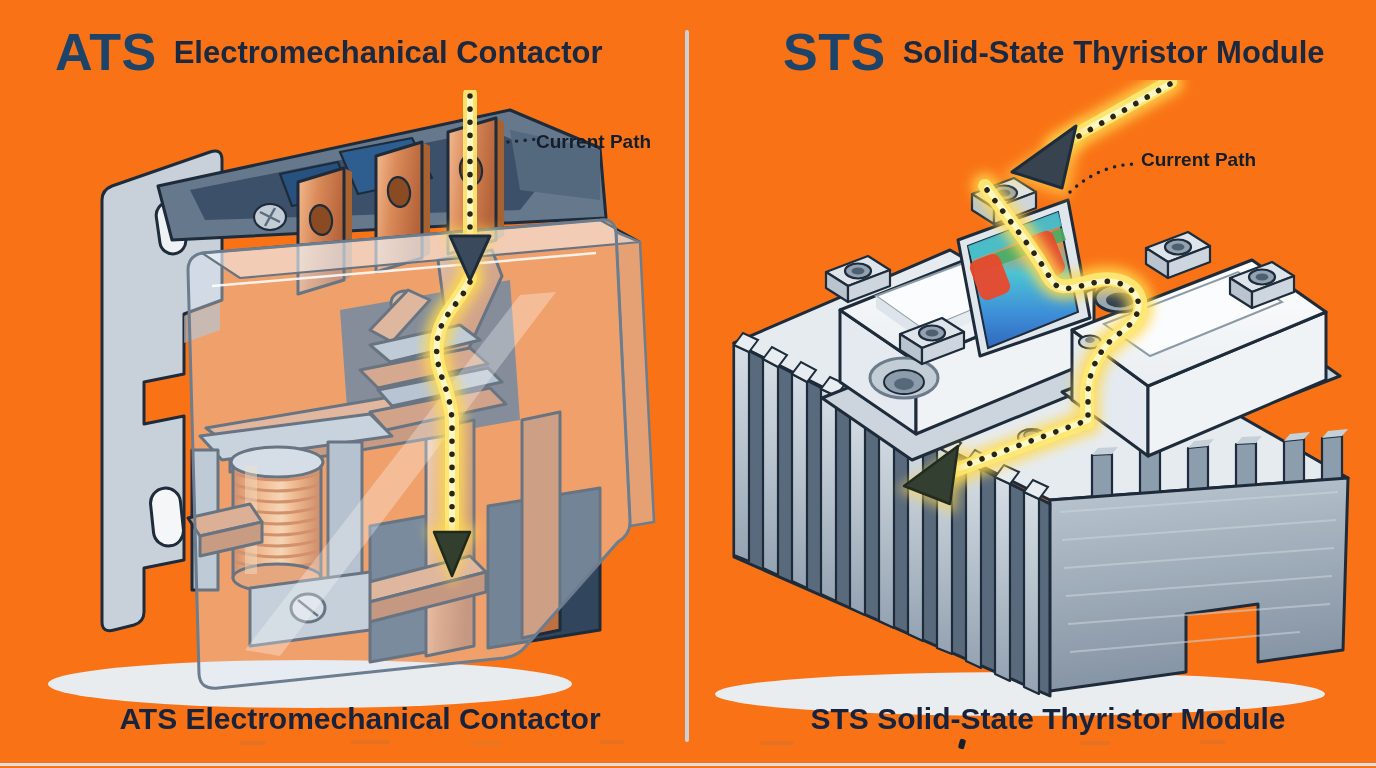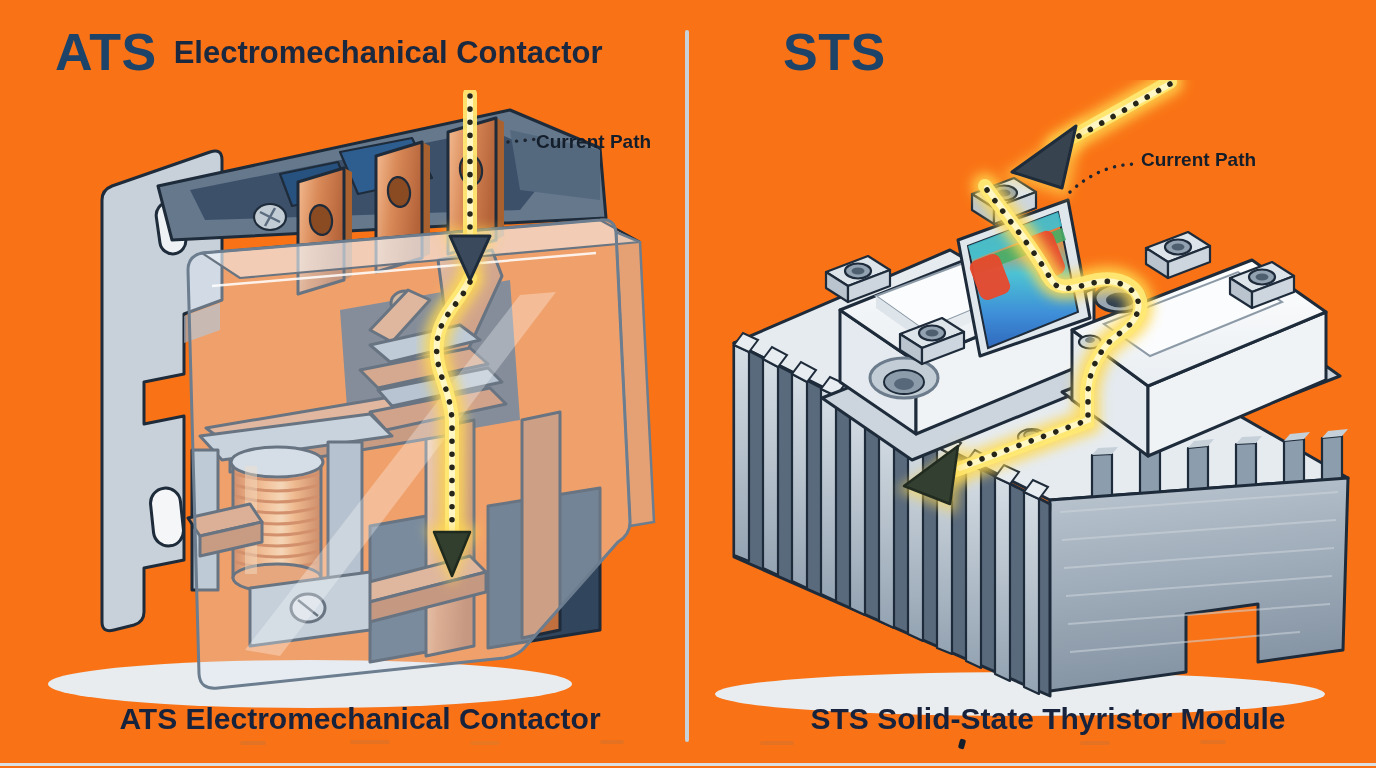--- a/index.html
+++ b/index.html
@@ -352,20 +352,21 @@
   </svg>
 
   <div class="divider"></div>
 
   <div class="heading heading-left">
     <span class="acr">ATS</span>
     <span class="hsub">Electromechanical Contactor</span>
   </div>
   <div class="heading heading-right">
     <span class="acr">STS</span>
+    <span class="hsub">Solid-State Thyristor Module</span>
   </div>
 
   <div class="annot annot-left">Current Path</div>
   <div class="annot annot-right">Current Path</div>
 
   <div class="caption caption-left">ATS Electromechanical Contactor</div>
   <div class="caption caption-right">STS Solid-State Thyristor Module</div>
 
   <div class="crop-strip">
     <div class="speck" style="left:959px;top:3px;width:6px;height:10px;background:#151e2b;transform:rotate(15deg);"></div>

